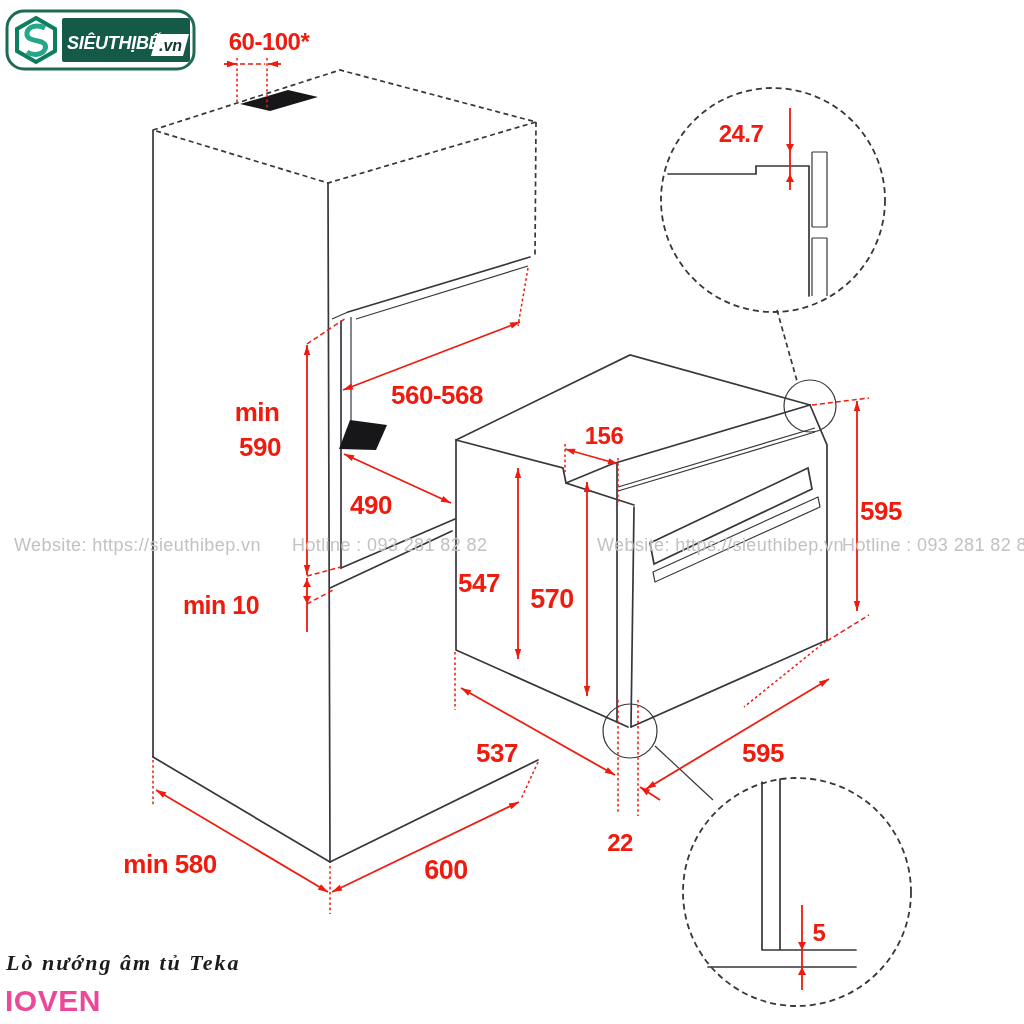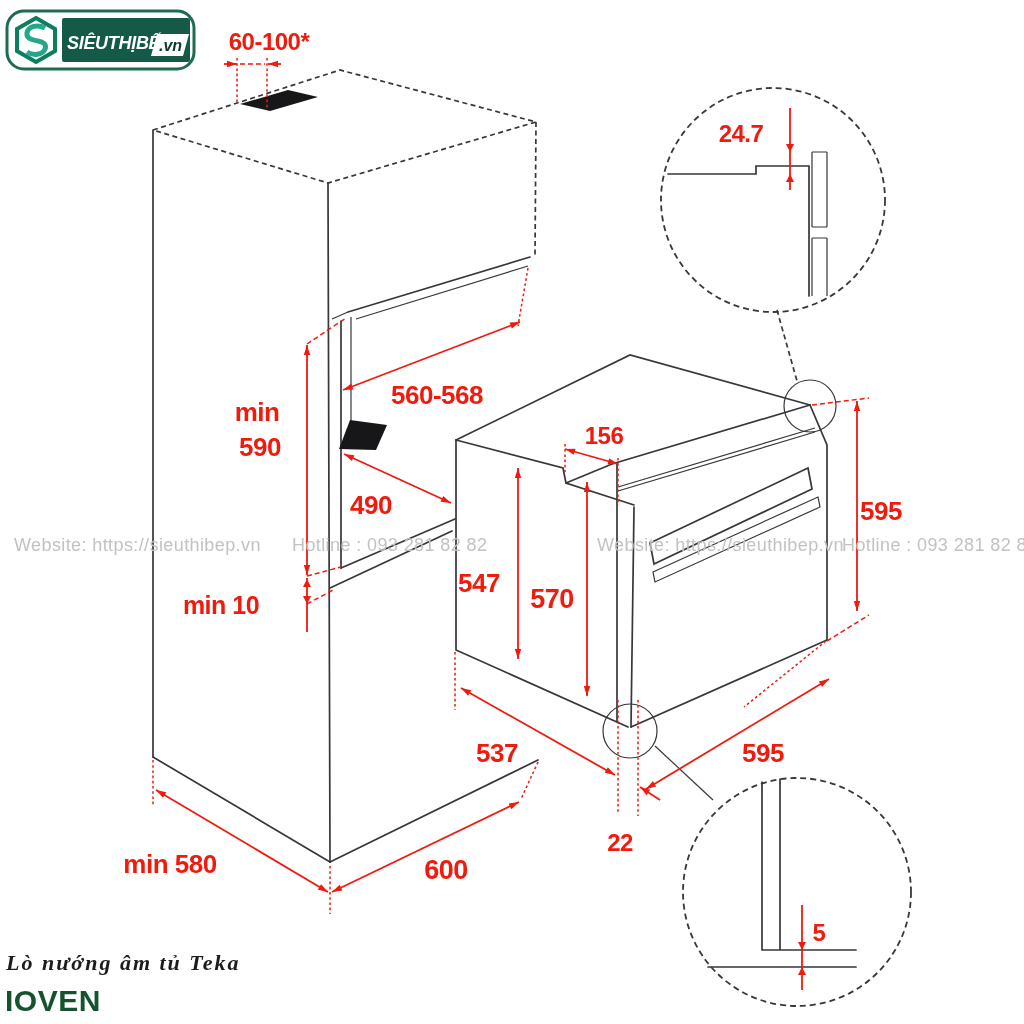--- a/index.html
+++ b/index.html
@@ -10,21 +10,21 @@
   .bl{stroke:#36363c;stroke-width:1.7;fill:none;stroke-linecap:round;}
   .bln{stroke:#36363c;stroke-width:1.2;fill:none;}
   .bld{stroke:#36363c;stroke-width:1.7;fill:none;stroke-dasharray:5 3.5;}
   .dkfill{fill:#17171a;stroke:none;}
   .rl{stroke:#ee1b0e;stroke-width:1.8;fill:none;}
   .rd{stroke:#ee1b0e;stroke-width:1.5;fill:none;stroke-dasharray:2.6 2.6;}
   .rD{stroke:#ee1b0e;stroke-width:1.5;fill:none;stroke-dasharray:5 3;}
   .rt{fill:#ee1b0e;stroke:none;}
   .circ{stroke:#36363c;stroke-width:1.8;fill:none;stroke-dasharray:6 4;}
   .caption-line{position:absolute;left:6px;top:950px;font-family:"Liberation Serif",serif;font-style:italic;font-weight:bold;font-size:22px;letter-spacing:2px;color:#1c1c1c;}
-  .caption-model{position:absolute;left:5px;top:984px;font-family:"Liberation Sans",sans-serif;font-weight:900;font-size:30px;letter-spacing:0.5px;color:#14532d;}
+  .caption-model{position:absolute;left:5px;top:984px;font-family:"Liberation Sans",sans-serif;font-weight:900;font-size:30px;letter-spacing:0.5px;color:#ec4899;}
   .logo{position:absolute;left:5px;top:9px;width:192px;height:64px;}
 </style>
 </head>
 <body>
 
 
 
 
 <svg width="1024" height="1024" viewBox="0 0 1024 1024">
   <defs>

